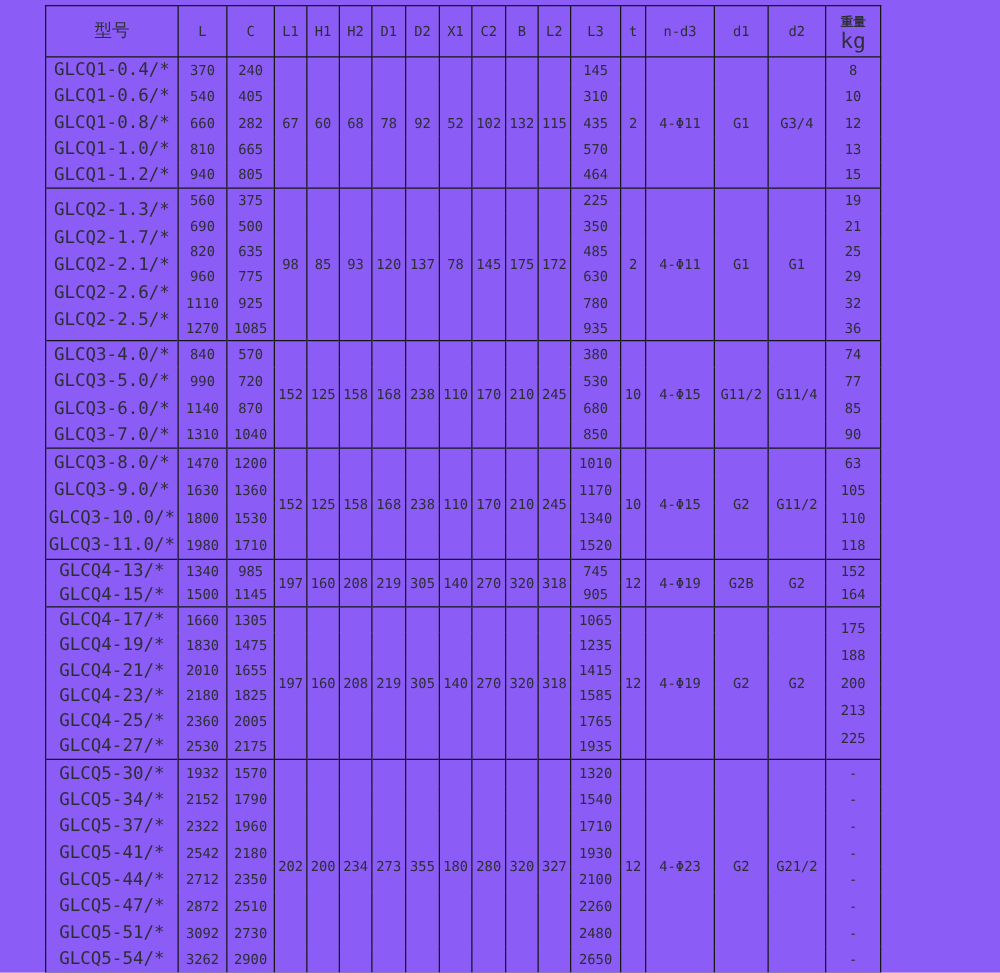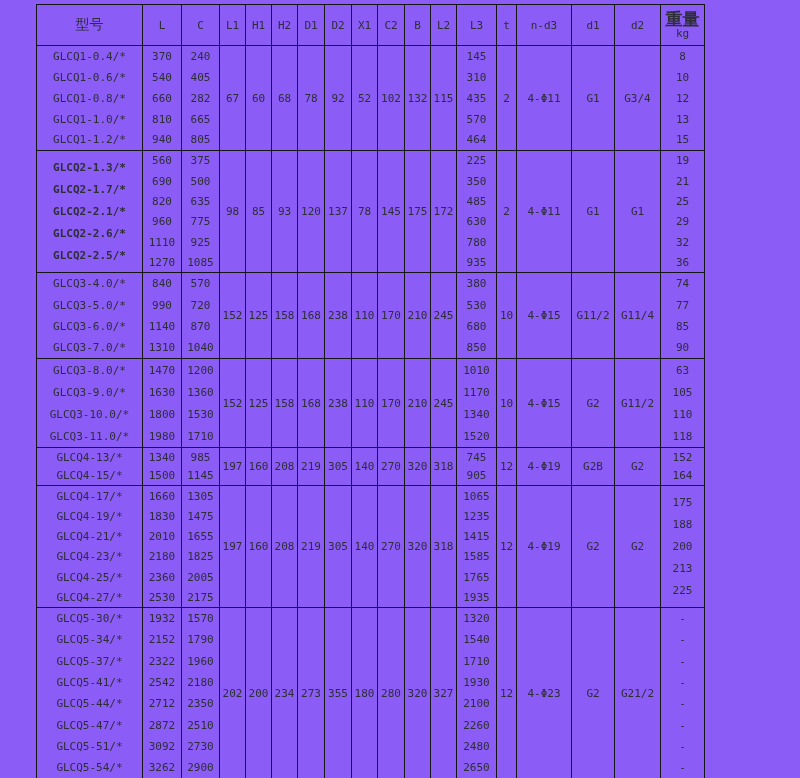--- a/index.html
+++ b/index.html
@@ -13,31 +13,31 @@
   th,td{
     border-left:1px solid #161616;border-right:1px solid #161616;
     padding:0;text-align:center;vertical-align:middle;
     color:#2e2e38;font-size:11px;white-space:nowrap;overflow:hidden;
   }
   thead th{
     border-top:1px solid #161616;border-bottom:1px solid #161616;
     height:40px;font-weight:normal;
   }
   th.c-model{font-size:14px;}
-  th.c-weight .w-main{font-size:17px;font-weight:bold;line-height:16px;}
-  th.c-weight .w-sub{font-size:11px;line-height:13px;}
+  th.c-weight .w-main{font-size:10px;font-weight:bold;line-height:16px;}
+  th.c-weight .w-sub{font-size:17px;line-height:13px;}
   tbody > tr:first-child > td{border-top:1px solid #161616;}
   .grp0 tr{height:21px}
   .grp1 tr{height:20.4px}
   .grp2 tr{height:21.5px}
   .grp3 tr{height:22.2px}
   .grp4 tr{height:19px}
   .grp5 tr{height:20.4px}
   .grp6 tr{height:21.3px}
-  td.c-model{font-size:11px;}
+  td.c-model{font-size:14px;}
   .stack{display:flex;flex-direction:column;justify-content:space-evenly;align-items:center;}
   .stack div{line-height:12px;}
 </style>
 </head>
 <body>
 
 <div class="page">
   <div class="table-wrap">
     <table>
       <colgroup>
@@ -131,21 +131,21 @@
             <td class="c-model">GLCQ1-1.2/*</td>
             <td class="c-L">940</td>
             <td class="c-C">805</td>
             <td class="c-L3">464</td>
             <td class="c-weight">15</td>
           </tr>
         </tbody>
         <tbody class="grp grp1">
           <tr>
             <td class="c-model" rowspan="6">
-              <div class="stack" style="height: 120px; font-weight: bold;">
+              <div class="stack" style="height: 120px;">
                 <div>GLCQ2-1.3/*</div>
                 <div>GLCQ2-1.7/*</div>
                 <div>GLCQ2-2.1/*</div>
                 <div>GLCQ2-2.6/*</div>
                 <div>GLCQ2-2.5/*</div>
               </div>
             </td>
             <td class="c-L">560</td>
             <td class="c-C">375</td>
             <td class="c-L1" rowspan="6">98</td>

